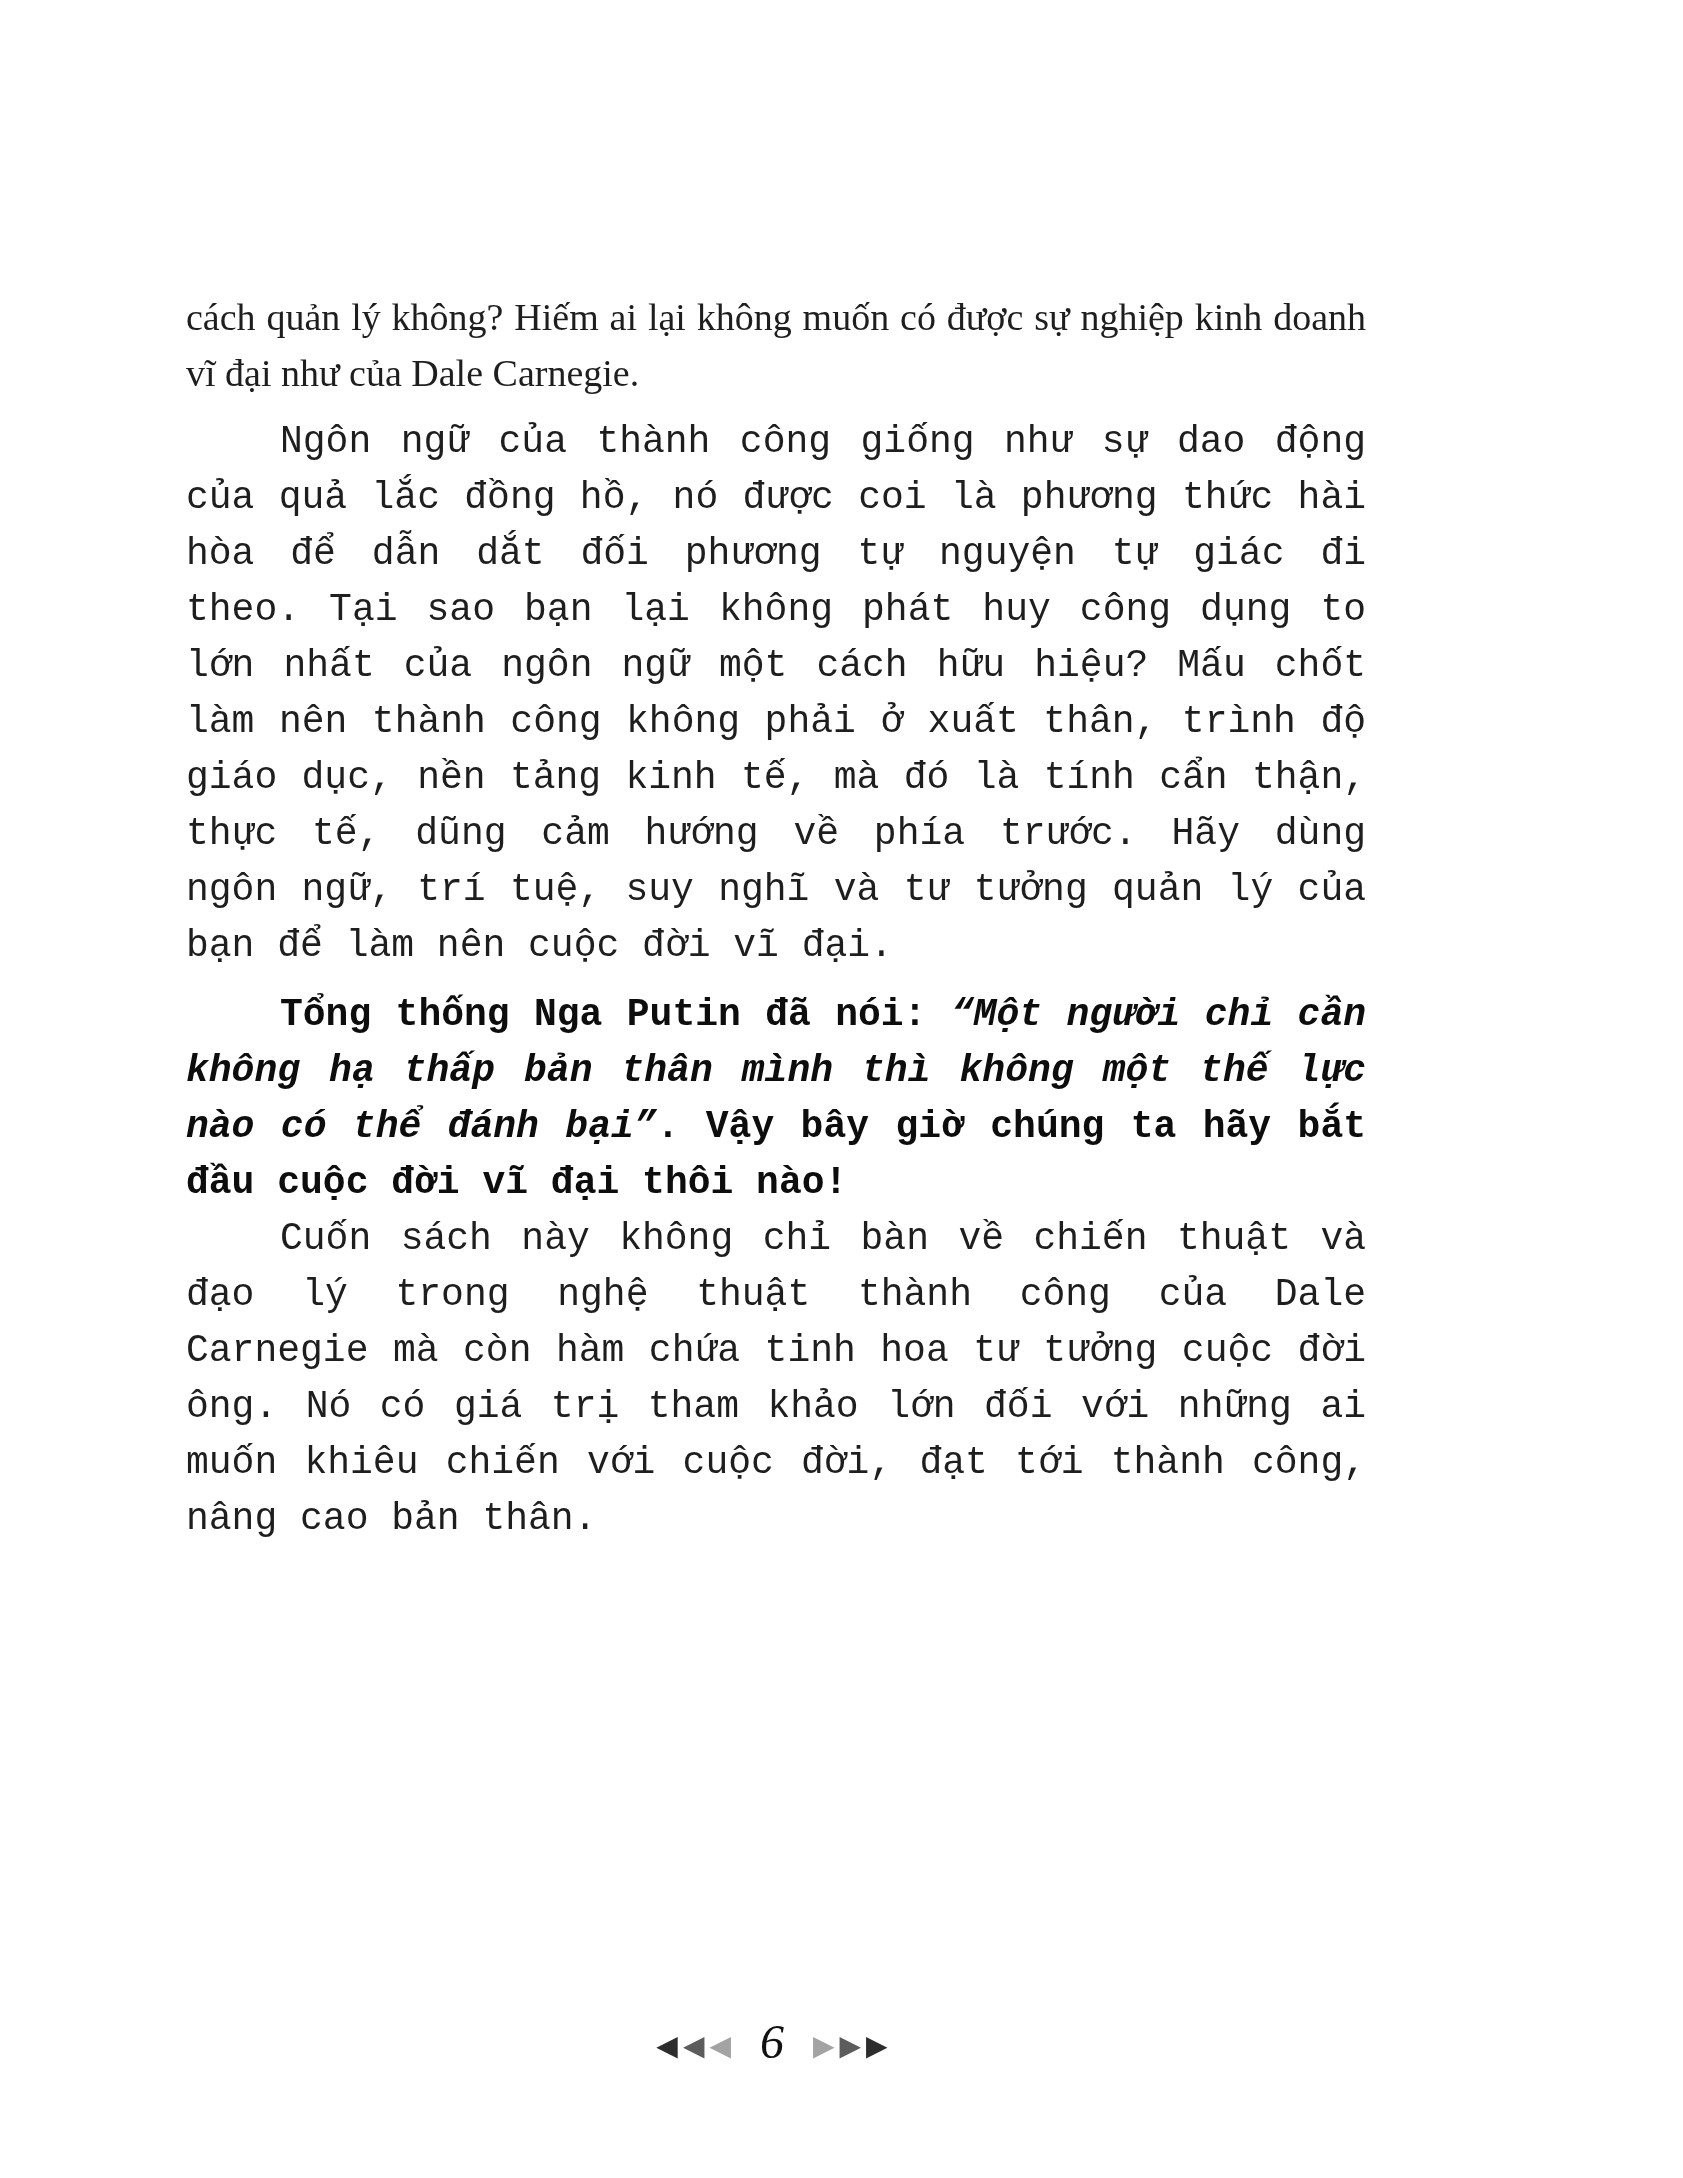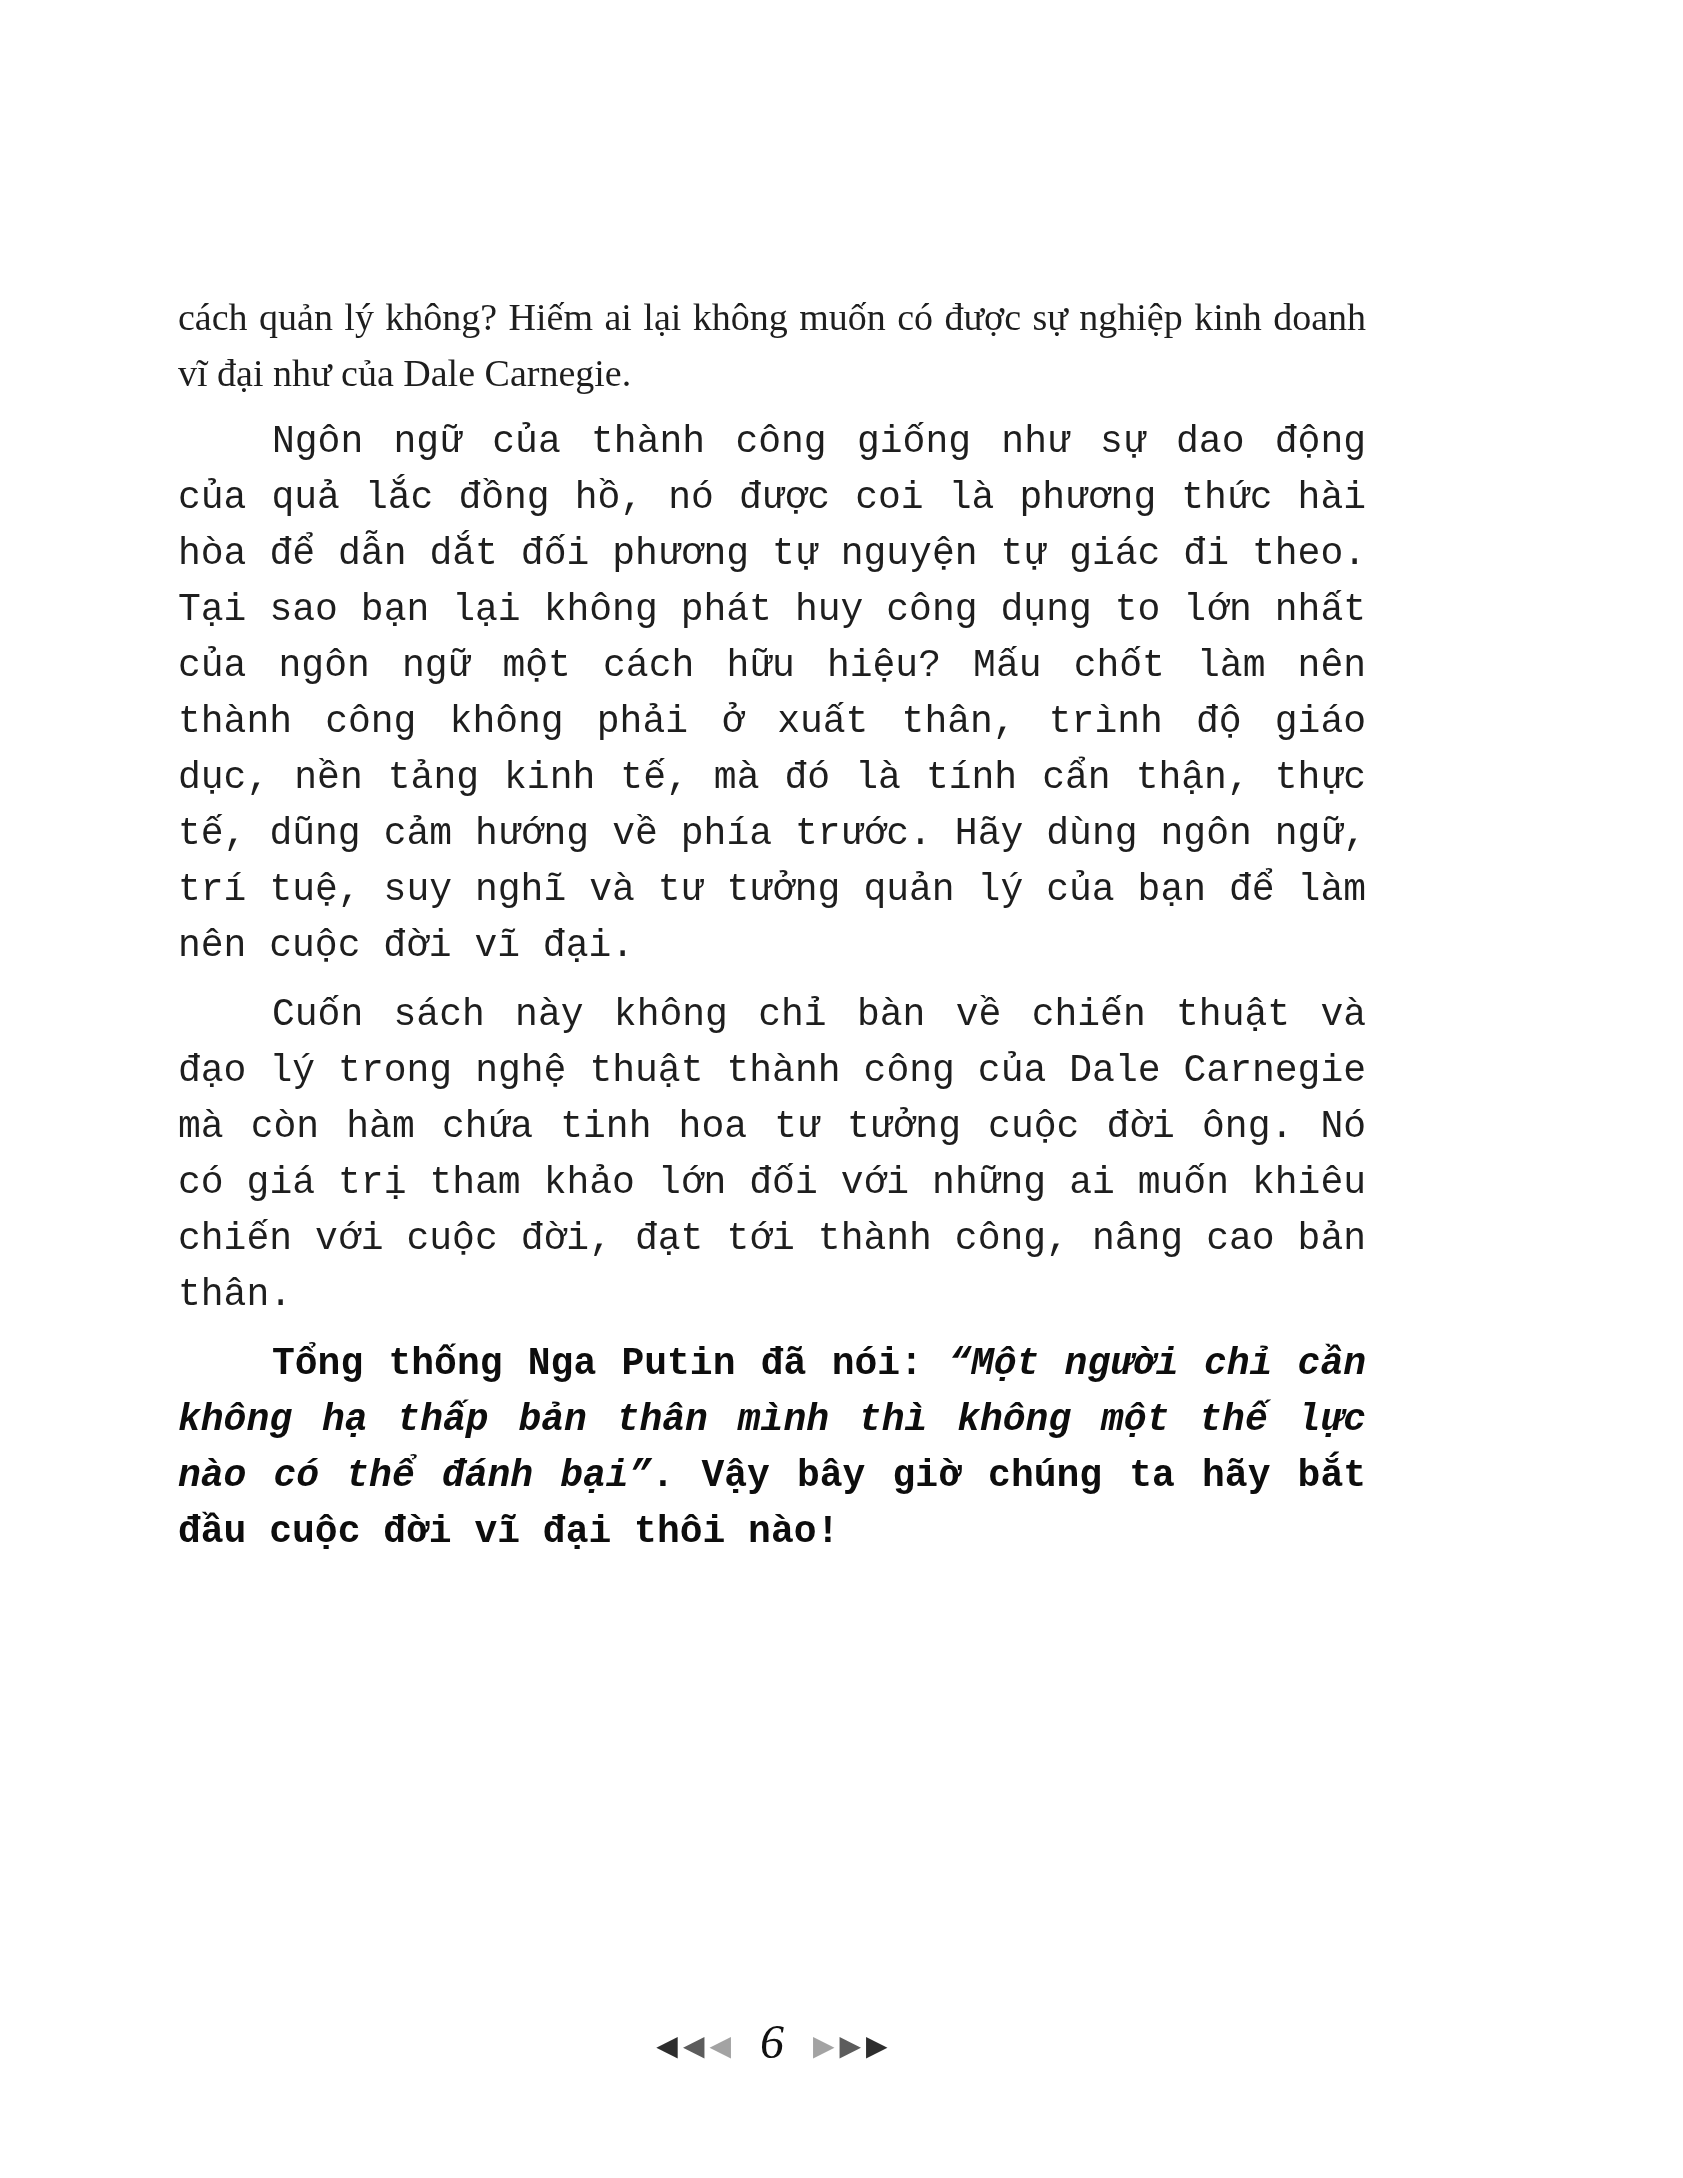--- a/index.html
+++ b/index.html
@@ -20,21 +20,21 @@
   .content {
     position: absolute;
     left: 178px;
     top: 289px;
     width: 1188px;
     font-size: 38px;
     line-height: 56px;
     text-align: justify;
   }
   .para {
-    margin: 0 0 13px 0;
+    margin: 0 0 13px 8px;
     padding: 0;
   }
   .para.indent {
     text-indent: 94px;
     font-family: Liberation Mono, monospace;
   }
   .para.quote {
     font-weight: bold;
     color: #0d0d0d;
     margin-bottom: 0;
@@ -74,23 +74,23 @@
 <body>
 
 <div class="page">
 
   <main class="content">
 
     <p class="para"><span>cách quản lý không? Hiếm ai lại không muốn có được sự nghiệp kinh doanh vĩ đại như của Dale Carnegie.</span></p>
 
     <p class="para indent"><span>Ngôn ngữ của thành công giống như sự dao động của quả lắc đồng hồ, nó được coi là phương thức hài hòa để dẫn dắt đối phương tự nguyện tự giác đi theo. Tại sao bạn lại không phát huy công dụng to lớn nhất của ngôn ngữ một cách hữu hiệu? Mấu chốt làm nên thành công không phải ở xuất thân, trình độ giáo dục, nền tảng kinh tế, mà đó là tính cẩn thận, thực tế, dũng cảm hướng về phía trước. Hãy dùng ngôn ngữ, trí tuệ, suy nghĩ và tư tưởng quản lý của bạn để làm nên cuộc đời vĩ đại.</span></p>
 
+    <p class="para indent quote"><span class="seg-bold">Tổng thống Nga Putin đã nói: </span><span class="seg-bold-italic">“Một người chỉ cần không hạ thấp bản thân mình thì không một thế lực nào có thể đánh bại”</span><span class="seg-bold">. Vậy bây giờ chúng ta hãy bắt đầu cuộc đời vĩ đại thôi nào!</span></p>
+
     <p class="para indent"><span>Cuốn sách này không chỉ bàn về chiến thuật và đạo lý trong nghệ thuật thành công của Dale Carnegie mà còn hàm chứa tinh hoa tư tưởng cuộc đời ông. Nó có giá trị tham khảo lớn đối với những ai muốn khiêu chiến với cuộc đời, đạt tới thành công, nâng cao bản thân.</span></p>
-
-    <p class="para indent quote"><span class="seg-bold">Tổng thống Nga Putin đã nói: </span><span class="seg-bold-italic">“Một người chỉ cần không hạ thấp bản thân mình thì không một thế lực nào có thể đánh bại”</span><span class="seg-bold">. Vậy bây giờ chúng ta hãy bắt đầu cuộc đời vĩ đại thôi nào!</span></p>
 
   </main>
 
   <footer class="footer">
     <span class="tri dark">◀</span>
     <span class="tri medium">◀</span>
     <span class="tri light">◀</span>
     <span class="pagenum">6</span>
     <span class="tri light">▶</span>
     <span class="tri medium">▶</span>

